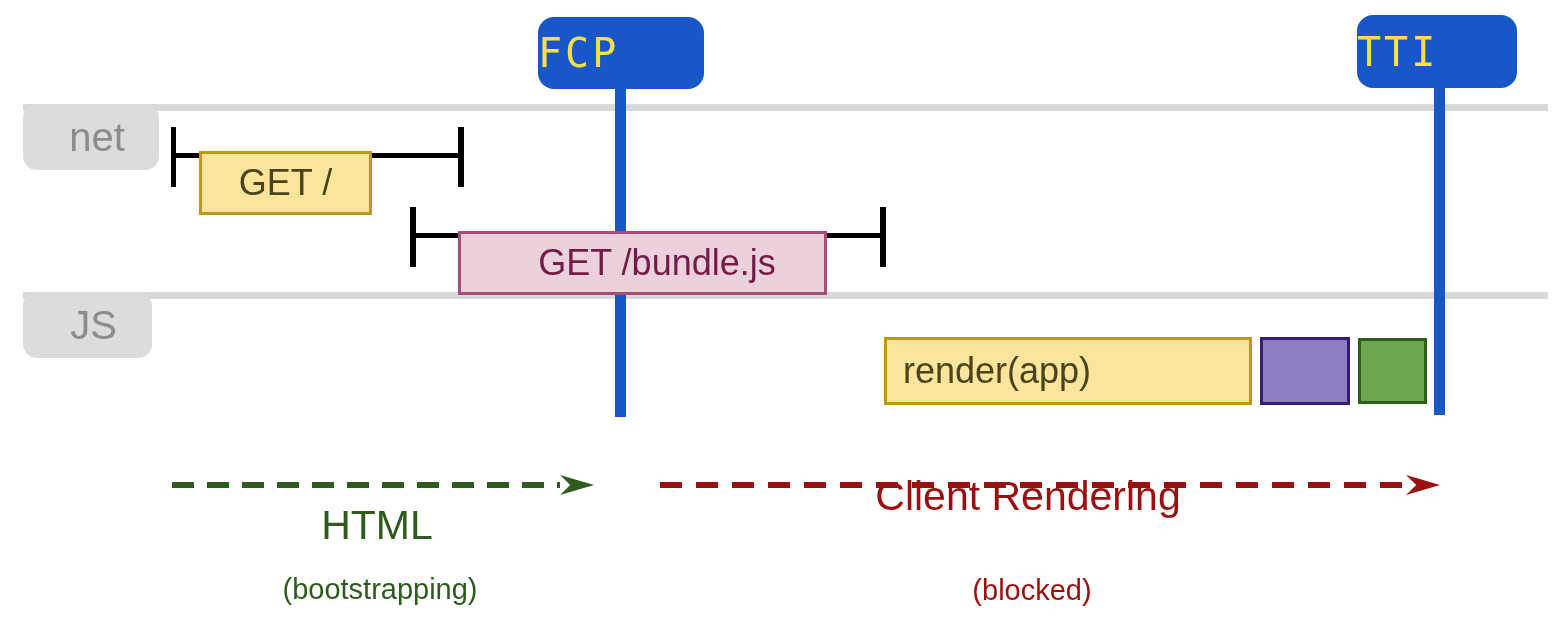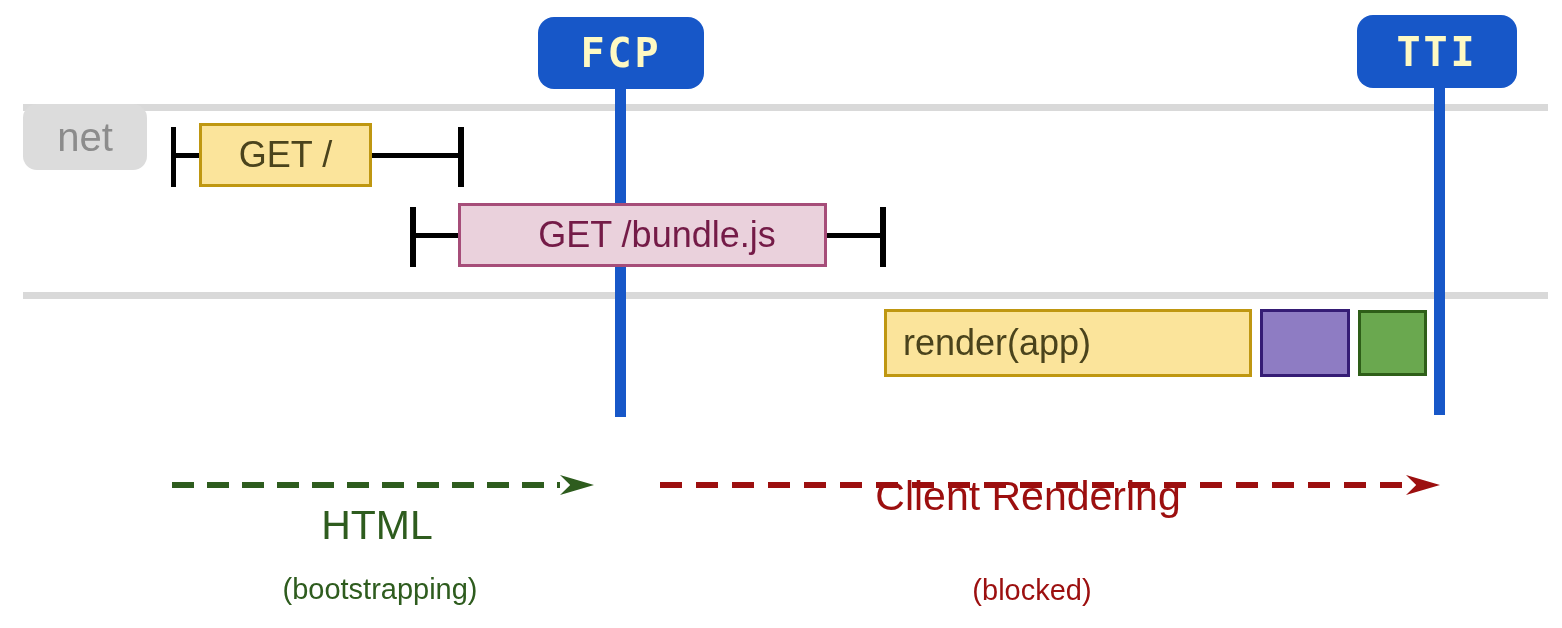--- a/index.html
+++ b/index.html
@@ -16,54 +16,54 @@
     background:var(--lane-line,#D9D9D9);
   }
   .lane-line.net{top:104px;}
   .lane-line.js{top:292px;}
   .lane-label{
     position:absolute;left:23px;height:66px;
     background:var(--lane-label-bg,#DCDCDC);
     border-radius:14px;
     color:var(--lane-label-text,#8C8C8C);
     font-size:40px;
-    display:flex;align-items:center;justify-content:center;
+    display:flex;align-items:center;justify-content:center;padding-left:12px;
   }
   .lane-label.net{top:104px;width:124px;}
   .lane-label.js{top:292px;width:117px;}
 
   
   .marker-badge{
     position:absolute;
     background:var(--marker-blue,#1757C8);
     border-radius:16px;
-    color:#fef9c3;
+    color:#fde047;
     font-family:"DejaVu Sans Mono", monospace;
-    font-weight:bold;font-size:40px;letter-spacing:3px;
-    display:flex;align-items:center;justify-content:center;
+    font-weight:normal;font-size:40px;letter-spacing:3px;
+    display:flex;align-items:center;
   }
   .marker-badge.fcp{left:538px;top:17px;width:166px;height:72px;}
   .marker-badge.tti{left:1357px;top:15px;width:160px;height:73px;}
   .marker-line{
     position:absolute;width:11px;
     background:var(--marker-blue,#1757C8);
   }
   .marker-line.fcp{left:615px;top:88px;height:329px;}
   .marker-line.tti{left:1434px;top:87px;height:328px;}
 
   
   .tick{position:absolute;width:6px;height:60px;background:var(--whisker-black,#000);}
   .hline{position:absolute;height:5px;background:var(--whisker-black,#000);}
 
   
   .task{
     position:absolute;
     box-sizing:border-box;
     font-size:36px;
-    display:flex;align-items:center;justify-content:center;
+    display:flex;align-items:center;justify-content:center;margin-top:28px;
   }
   .task.yellow{
     background:var(--task-yellow-fill,#FBE49B);
     border:3px solid var(--task-yellow-border,#BF9711);
     color:var(--task-yellow-text,#4A431C);
   }
   .task.pink{
     background:var(--task-pink-fill,#EAD1DC);
     border:3px solid var(--task-pink-border,#A64D79);
     color:var(--task-pink-text,#741B47);
@@ -117,20 +117,23 @@
 <body>
 
 <div class="stage">
 
   <div class="lane-line net"></div>
   <div class="lane-line js"></div>
 
   <div class="lane-label net">
     <span>net</span>
   </div>
+  <div class="lane-label js">
+    <span>JS</span>
+  </div>
 
   <div class="marker-badge fcp">
     <span>FCP</span>
   </div>
   <div class="marker-line fcp"></div>
 
   <div class="marker-badge tti">
     <span>TTI</span>
   </div>
   <div class="marker-line tti"></div>

